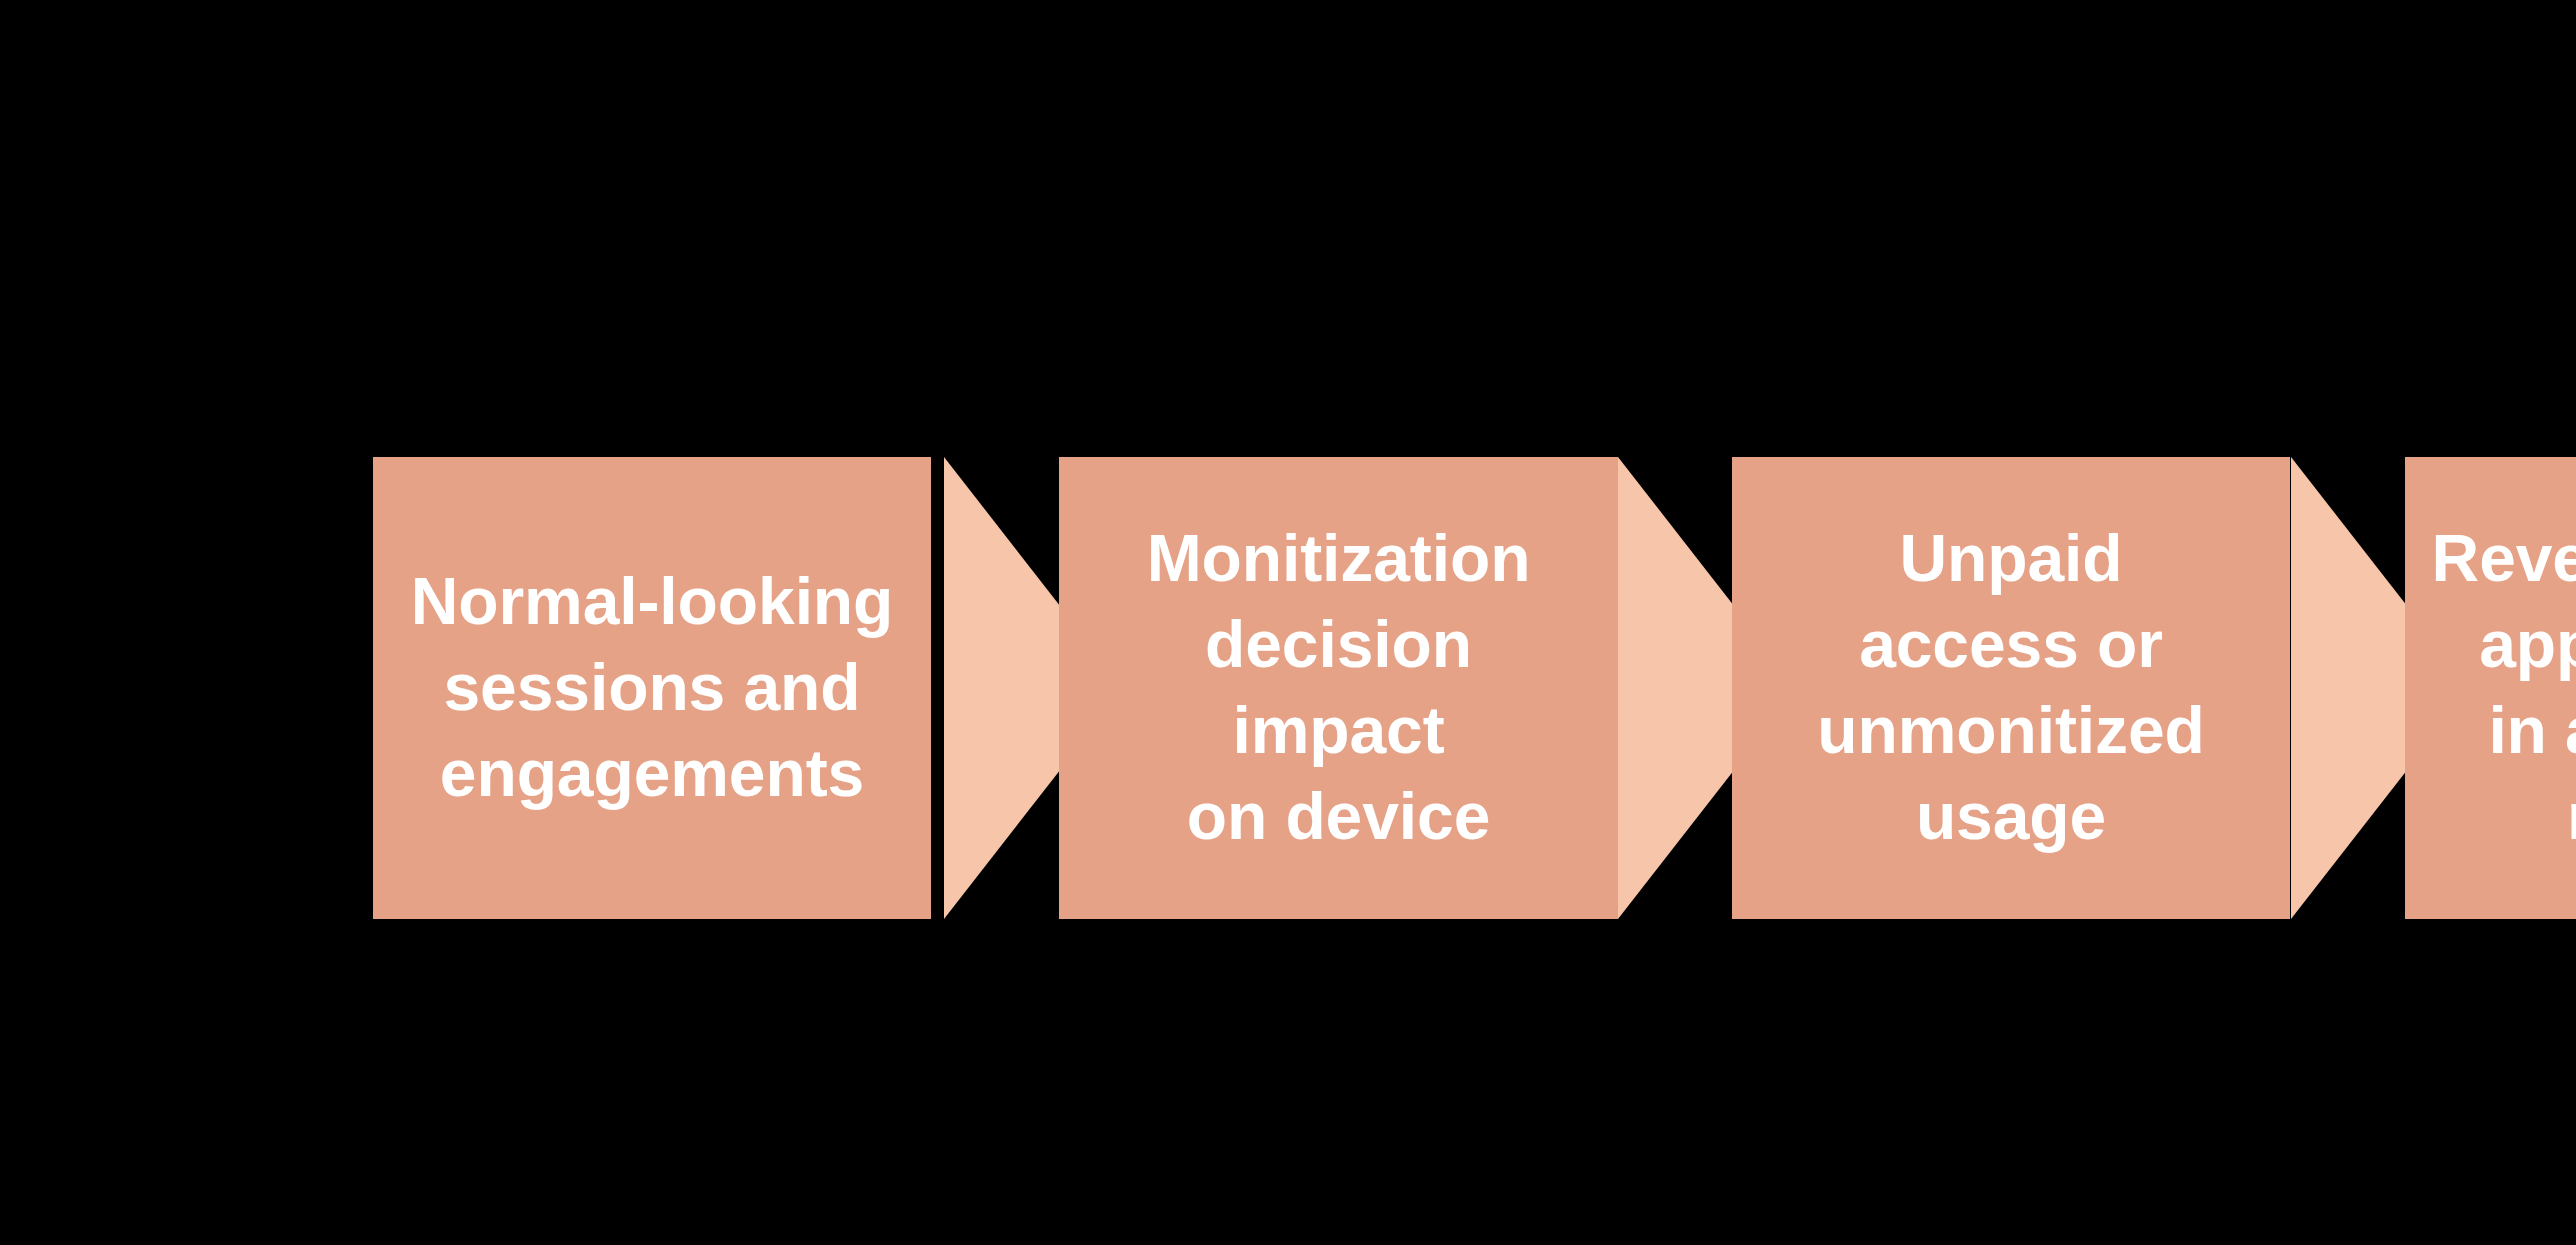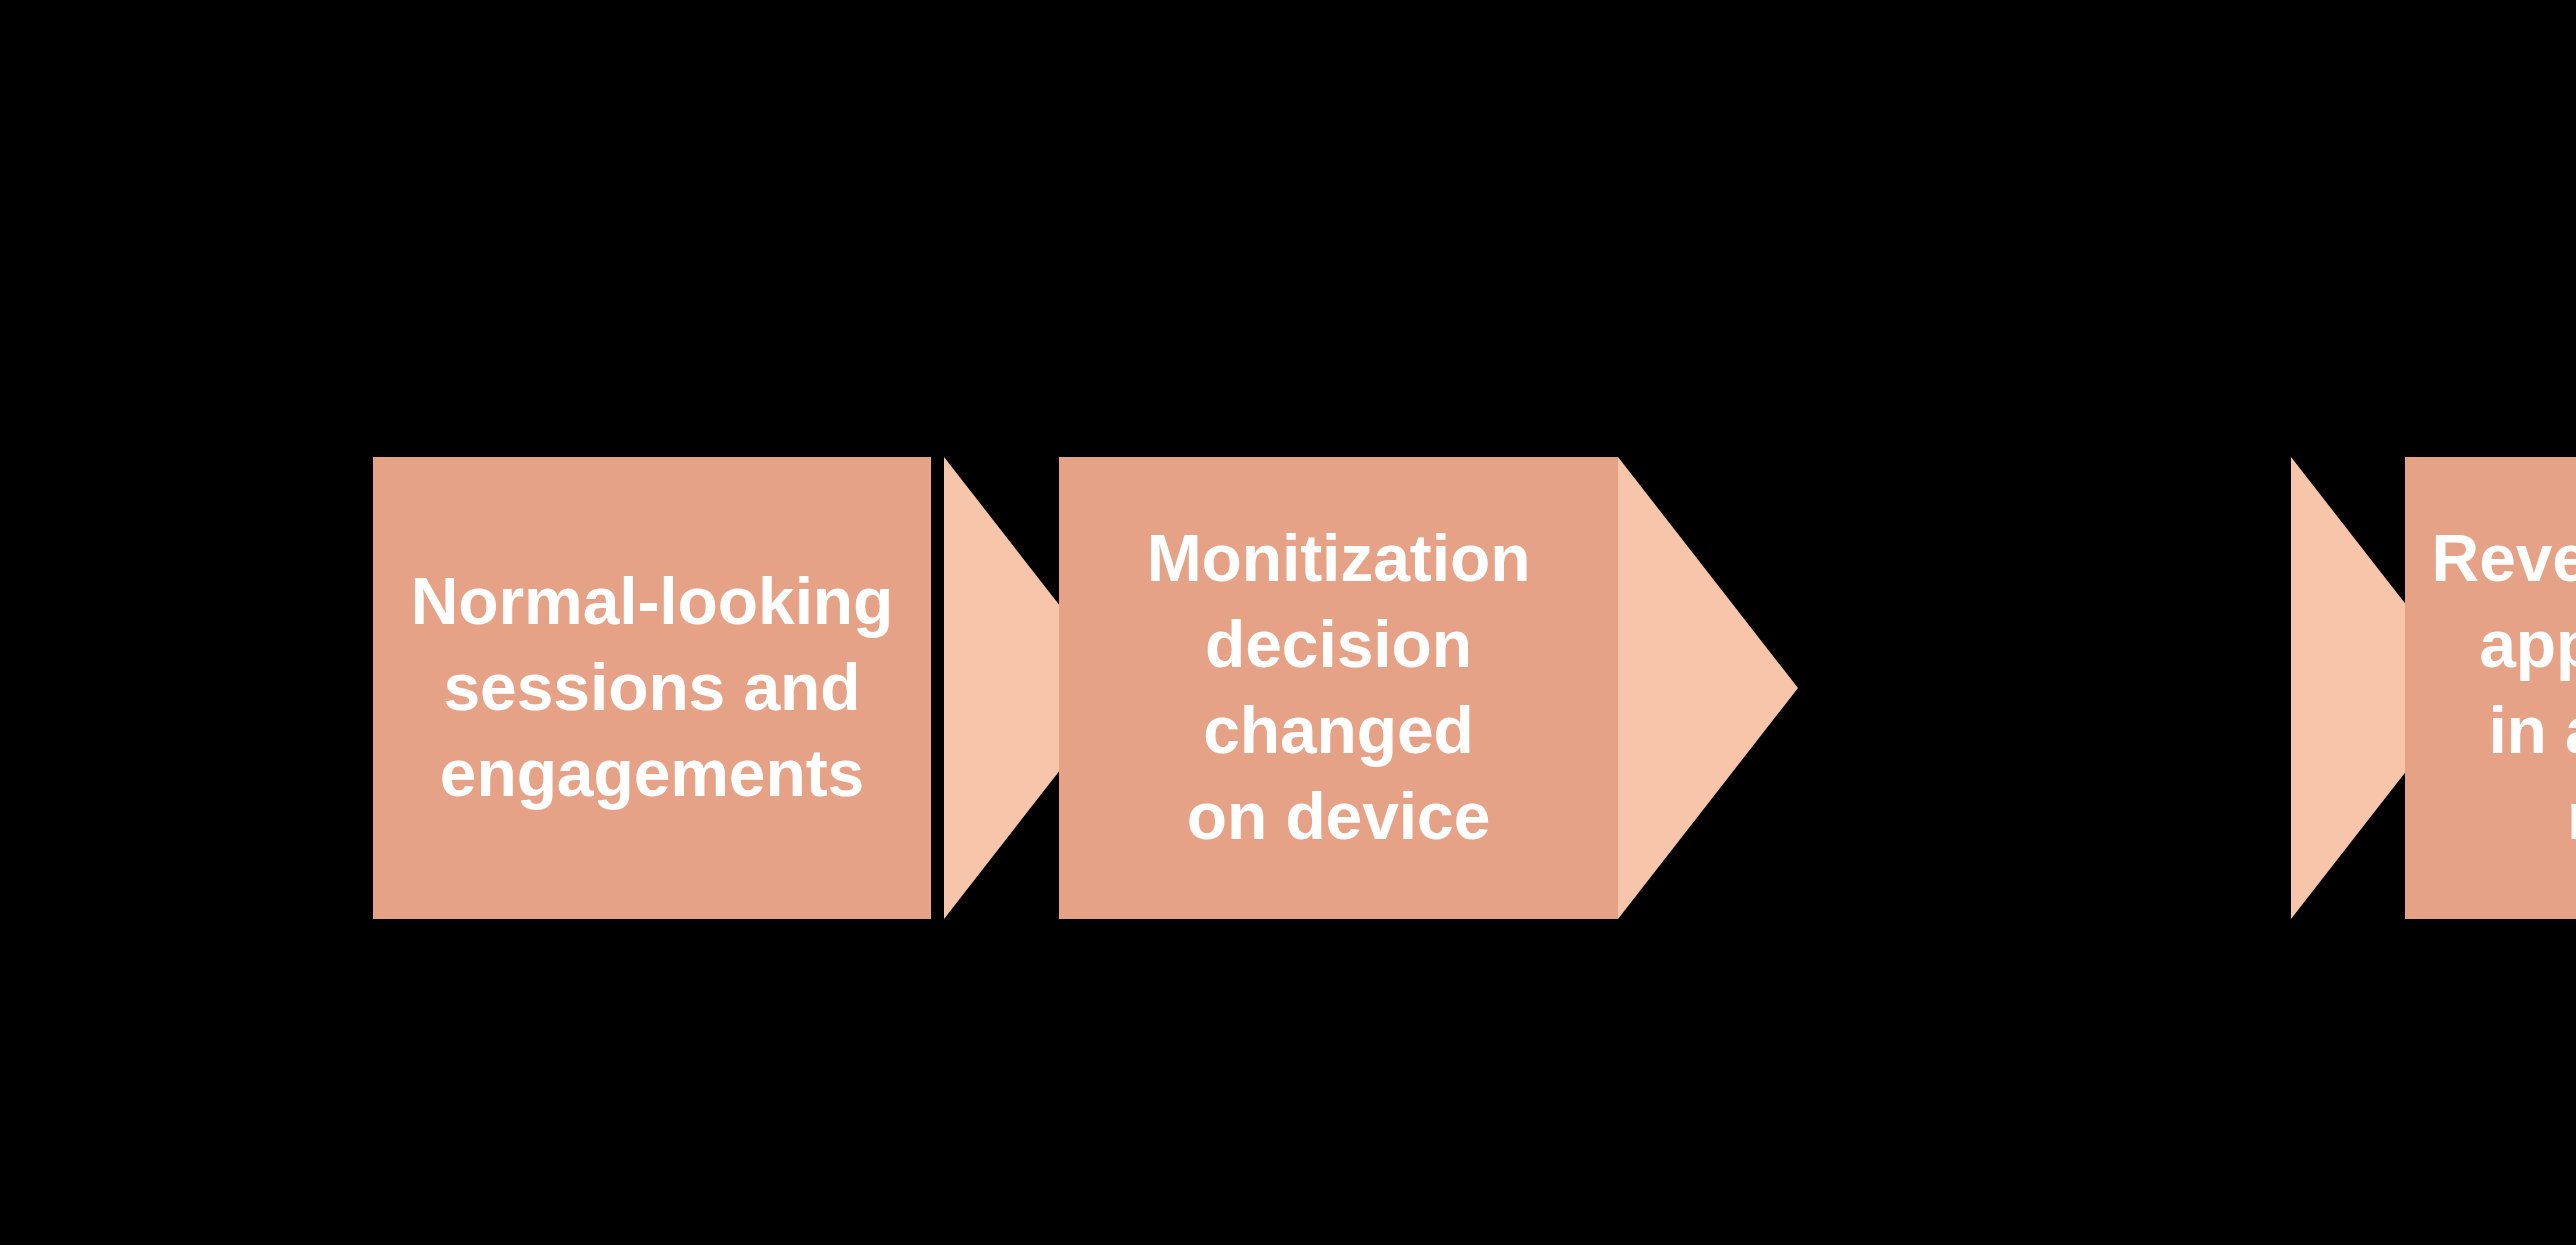--- a/index.html
+++ b/index.html
@@ -95,24 +95,30 @@
 
   <div class="stage peach" style="left:373px; width:558px;">
     <div class="stage-label">Normal-looking
 sessions and
 engagements</div>
   </div>
 
   <div class="stage peach" style="left:1059px; width:559px;">
     <div class="stage-label">Monitization
 decision
-changed
+impact
 on device</div>
   </div>
 
+  <div class="stage peach" style="left:1732px; width:558px;">
+    <div class="stage-label">Unpaid
+access or
+unmonitized
+usage</div>
+  </div>
 
   <div class="stage peach" style="left:2405px; width:558px;">
     <div class="stage-label">Revenue impact
 appears later
 in aggregate
 metrics</div>
   </div>
 
 </div>
 

